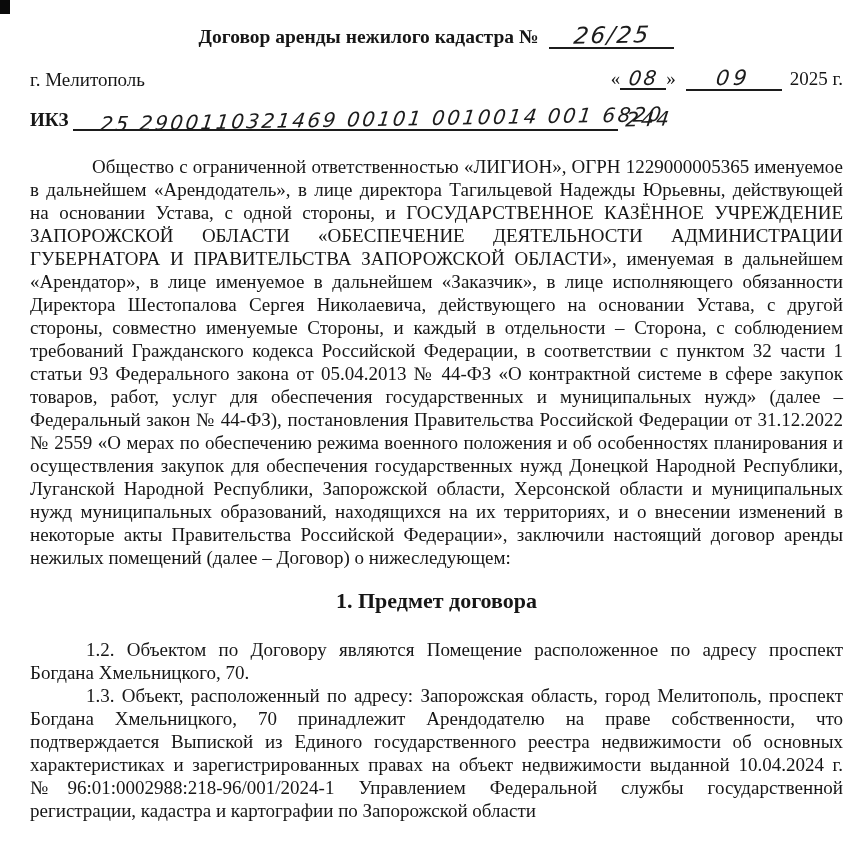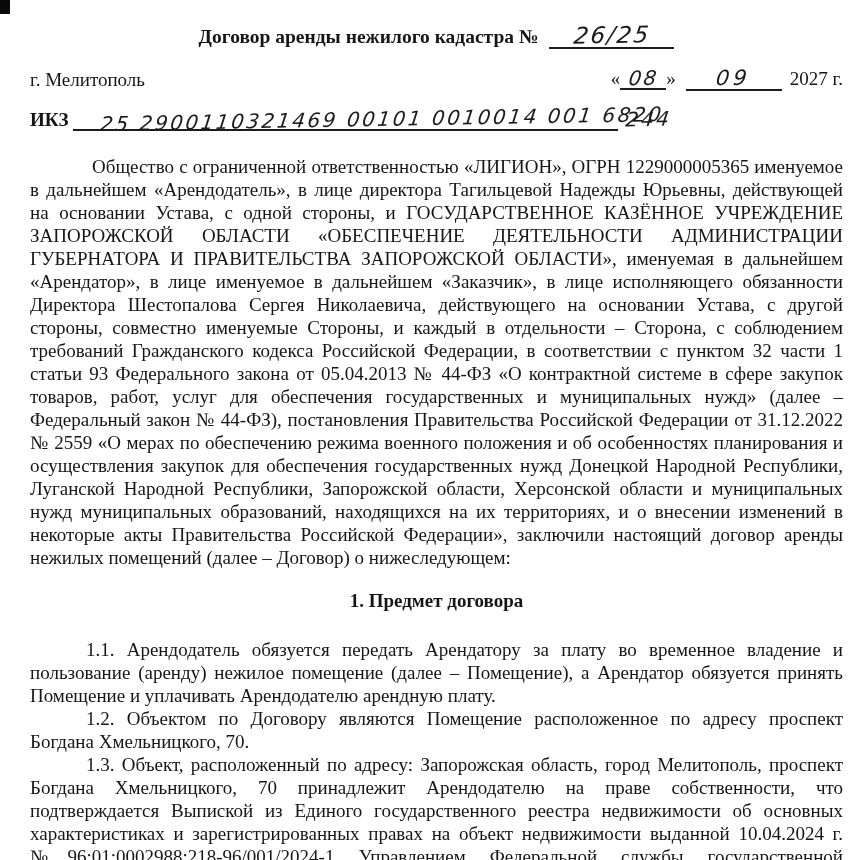--- a/index.html
+++ b/index.html
@@ -98,55 +98,54 @@
     font-size: 19px;
     line-height: 23px;
     text-align: justify;
   }
   .para { text-indent: 62px; margin: 0; }
   .clause { text-indent: 56px; margin: 0; }
   .b { font-weight: normal; }
   .section-heading {
     text-align: center;
     font-weight: bold;
-    font-size: 19px;
+    font-size: 22px;
     margin: 20px 0 26px 0;
     text-indent: 0;
   }
 </style>
 </head>
 <body>
 
 <div class="page">
   <div class="scan-artifact"></div>
   <div class="content">
 
     <div class="title-row">
       <span>Договор аренды нежилого кадастра №</span>
       <span class="title-number-line"><span class="hand">26/25</span></span>
     </div>
 
     <div class="city-date-row">
       <span>г. Мелитополь</span>
       <span class="date-group">
-        <span>«</span><span class="day-line"><span class="hand">08</span></span><span>»</span><span class="month-line"><span class="hand">09</span></span><span>2027 г.</span>
+        <span>«</span><span class="day-line"><span class="hand">08</span></span><span>»</span><span class="month-line"><span class="hand">09</span></span><span>2025 г.</span>
       </span>
     </div>
 
     <div class="ikz-row">
       <span class="ikz-label">ИКЗ</span><span class="ikz-line"><span class="hand">25 2900110321469 00101 0010014 001 6820</span></span><span class="ikz-tail"><span class="hand">244</span></span>
     </div>
 
     <div class="body-text">
 
       <p class="para"><span class="b">Общество с ограниченной ответственностью «ЛИГИОН»</span><span>, ОГРН 1229000005365 именуемое в дальнейшем </span><span class="b">«Арендодатель»</span><span>, в лице директора Тагильцевой Надежды Юрьевны, действующей на основании Устава, с одной стороны, и </span><span class="b">ГОСУДАРСТВЕННОЕ КАЗЁННОЕ УЧРЕЖДЕНИЕ ЗАПОРОЖСКОЙ ОБЛАСТИ «ОБЕСПЕЧЕНИЕ ДЕЯТЕЛЬНОСТИ АДМИНИСТРАЦИИ ГУБЕРНАТОРА И ПРАВИТЕЛЬСТВА ЗАПОРОЖСКОЙ ОБЛАСТИ»,</span><span> именуемая в дальнейшем </span><span class="b">«Арендатор»</span><span>, в лице именуемое в дальнейшем «Заказчик», в лице исполняющего обязанности Директора </span><span class="b">Шестопалова Сергея Николаевича</span><span>, действующего на основании Устава, с другой стороны, совместно именуемые Стороны, и каждый в отдельности – Сторона, с соблюдением требований Гражданского кодекса Российской Федерации, в соответствии с пунктом 32 части 1 статьи 93 Федерального закона от 05.04.2013 № 44-ФЗ «О контрактной системе в сфере закупок товаров, работ, услуг для обеспечения государственных и муниципальных нужд» (далее – Федеральный закон № 44-ФЗ), постановления Правительства Российской Федерации от 31.12.2022 № 2559 «О мерах по обеспечению режима военного положения и об особенностях планирования и осуществления закупок для обеспечения государственных нужд Донецкой Народной Республики, Луганской Народной Республики, Запорожской области, Херсонской области и муниципальных нужд муниципальных образований, находящихся на их территориях, и о внесении изменений в некоторые акты Правительства Российской Федерации», заключили настоящий договор аренды нежилых помещений (далее – Договор) о нижеследующем:</span></p>
 
       <p class="section-heading">1. Предмет договора</p>
 
-      <p class="clause">1.1. Арендодатель обязуется передать Арендатору за плату во временное владение и пользование (аренду) нежилое помещение (далее – Помещение), а Арендатор обязуется принять Помещение и уплачивать Арендодателю арендную плату.</p>
 
       <p class="clause">1.2. Объектом по Договору являются Помещение расположенное по адресу проспект Богдана Хмельницкого, 70.</p>
 
       <p class="clause"><span>1.3. Объект, расположенный по адресу: Запорожская область, город Мелитополь, </span><span class="b">проспект Богдана Хмельницкого, 70</span><span> принадлежит Арендодателю на праве собственности, что подтверждается Выпиской из Единого государственного реестра недвижимости об основных характеристиках и зарегистрированных правах на объект недвижимости выданной 10.04.2024 г. №96:01:0002988:218-96/001/2024-1 Управлением Федеральной службы государственной регистрации, кадастра и картографии по Запорожской области</span></p>
 
     </div>
   </div>
 </div>
 
 </body></html>

